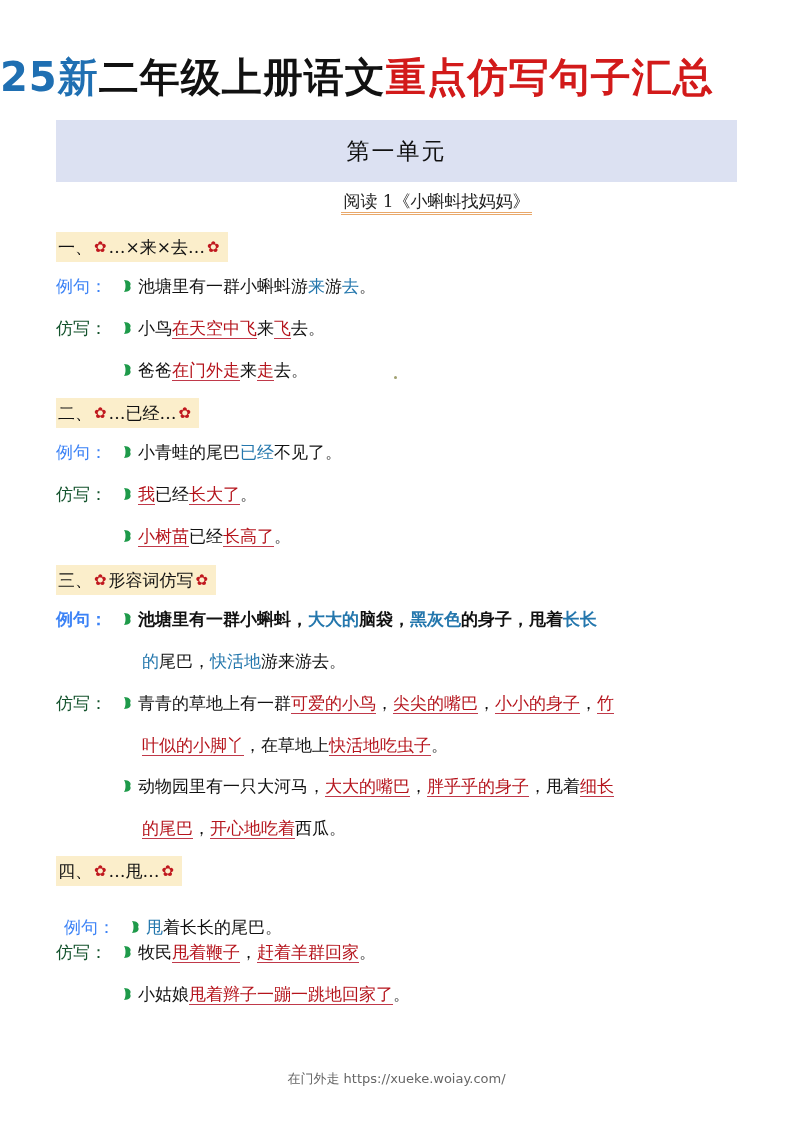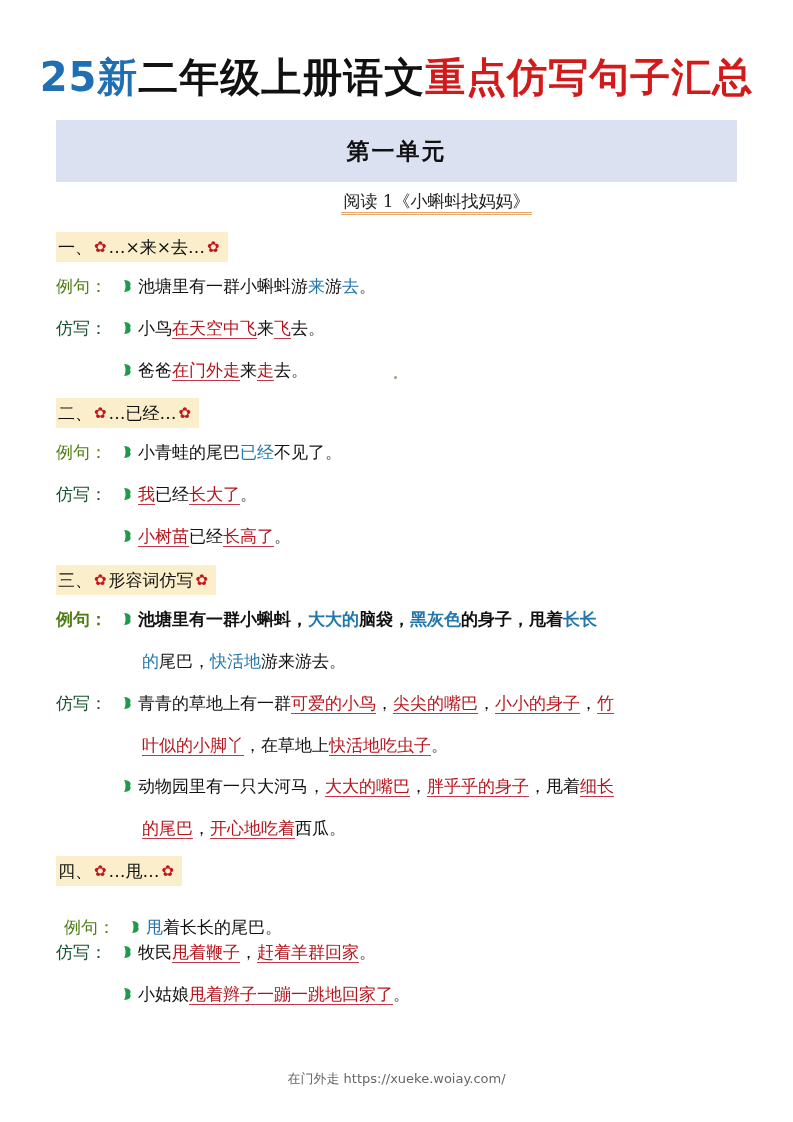--- a/index.html
+++ b/index.html
@@ -1,34 +1,34 @@
 <!DOCTYPE html>
 <html><head>
 <meta charset="utf-8">
 <style>
   html, body { margin: 0; padding: 0; background: #ffffff; }
   body { width: 793px; height: 1122px; position: relative; overflow: hidden;
          font-family: "DejaVu Serif", "Liberation Serif", serif; color: #111; }
-  .title { position: absolute; top: 52px; left: 0; width: 793px; text-align: center;
+  .title { position: absolute; top: 52px; left: 0; width: 793px; 
            font-family: "DejaVu Sans", "Liberation Sans", sans-serif; font-weight: bold;
            font-size: 40px; letter-spacing: 1px; line-height: 50px; }
   .title .t-blue { color: #1f6fb2; }
   .title .t-black { color: #111; }
   .title .t-red { color: #d21a1a; }
   .unit-banner { position: absolute; top: 120px; left: 56px; width: 681px; height: 62px;
                  background: #dce1f2; display: flex; align-items: center; justify-content: center; }
-  .unit-banner span { font-family: "DejaVu Sans", sans-serif; font-weight: bold; font-size: 23px; color: #111; letter-spacing: 2px; }
+  .unit-banner span { font-family: "DejaVu Sans", sans-serif; font-weight: normal; font-size: 23px; color: #111; letter-spacing: 2px; }
   .lesson { position: absolute; top: 190px; left: 0; width: 793px; text-align: center; padding-left: 40px; }
   .lesson span { font-size: 17px; color: #222; border-bottom: 3px double #e9a86a; padding: 0 2px 1px 2px; }
   .row { position: absolute; left: 56px; font-size: 17px; line-height: 24px; white-space: nowrap; }
   .heading { background: #fbeecb; padding: 2px 6px 2px 2px; height: 26px; display: inline-flex; align-items: center; }
   .heading .hl { font-size: 17px; color: #111; }
   .flower { color: #c0181e; font-size: 15px; margin: 0 2px; }
   .lab { display: inline-block; width: 66px; font-size: 17px; }
-  .lab.ex { color: #4d7c0f; }
+  .lab.ex { color: #3b82f6; }
   .lab.im { color: #14532d; }
   .bul { display: inline-block; width: 10px; height: 14px; margin: 0 6px 0 0; vertical-align: -1px; }
   .bul svg { display: block; }
   .blue { color: #2477ad; }
   .red { color: #b5141c; text-decoration: underline; text-decoration-color: #c0394a; text-underline-offset: 4px; }
   .footer { position: absolute; top: 1070px; left: 0; width: 793px; text-align: center;
             font-family: "DejaVu Sans", sans-serif; font-size: 13px; color: #666; }
   .dot { position: absolute; left: 394px; top: 376px; width: 3px; height: 3px; background: #a0a070; border-radius: 50%; }
 </style>
 </head>

